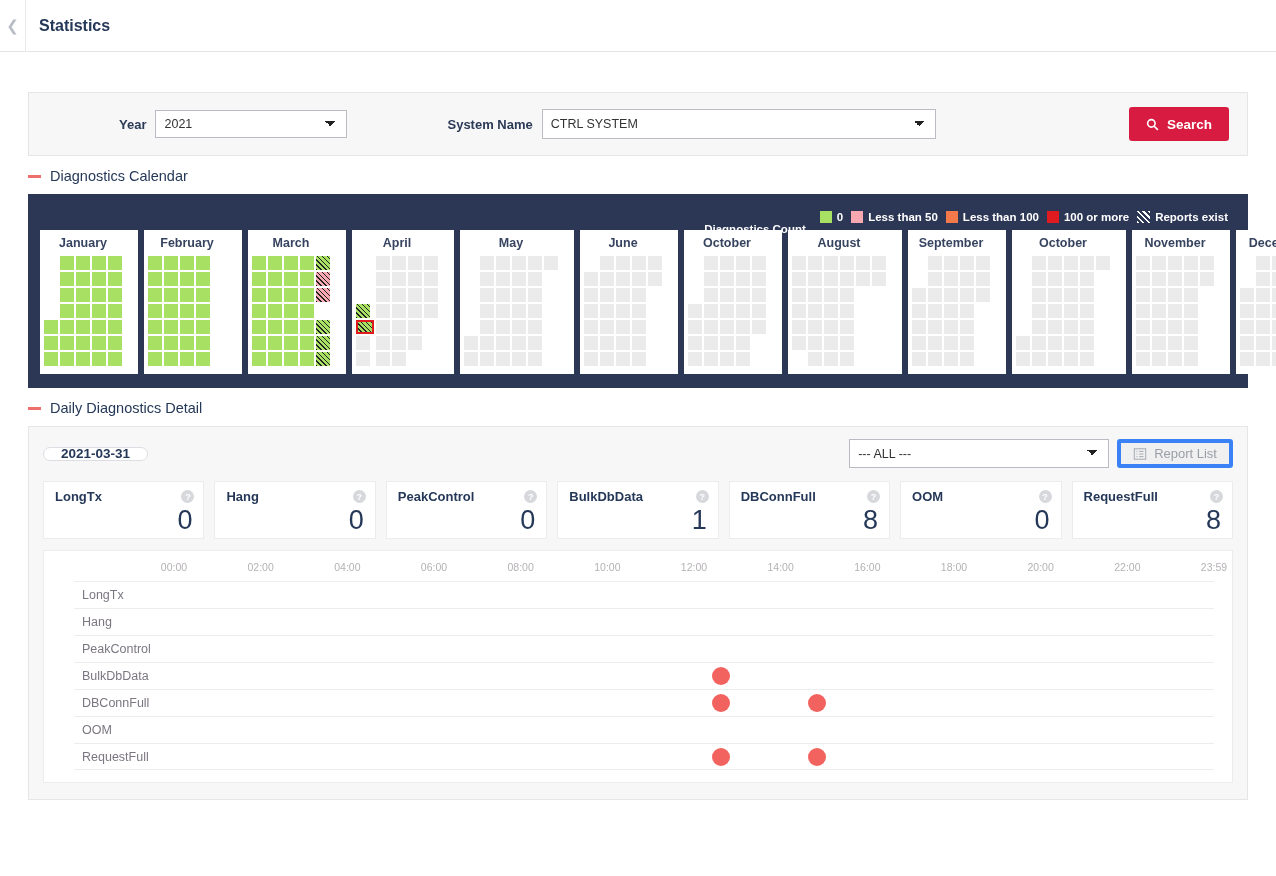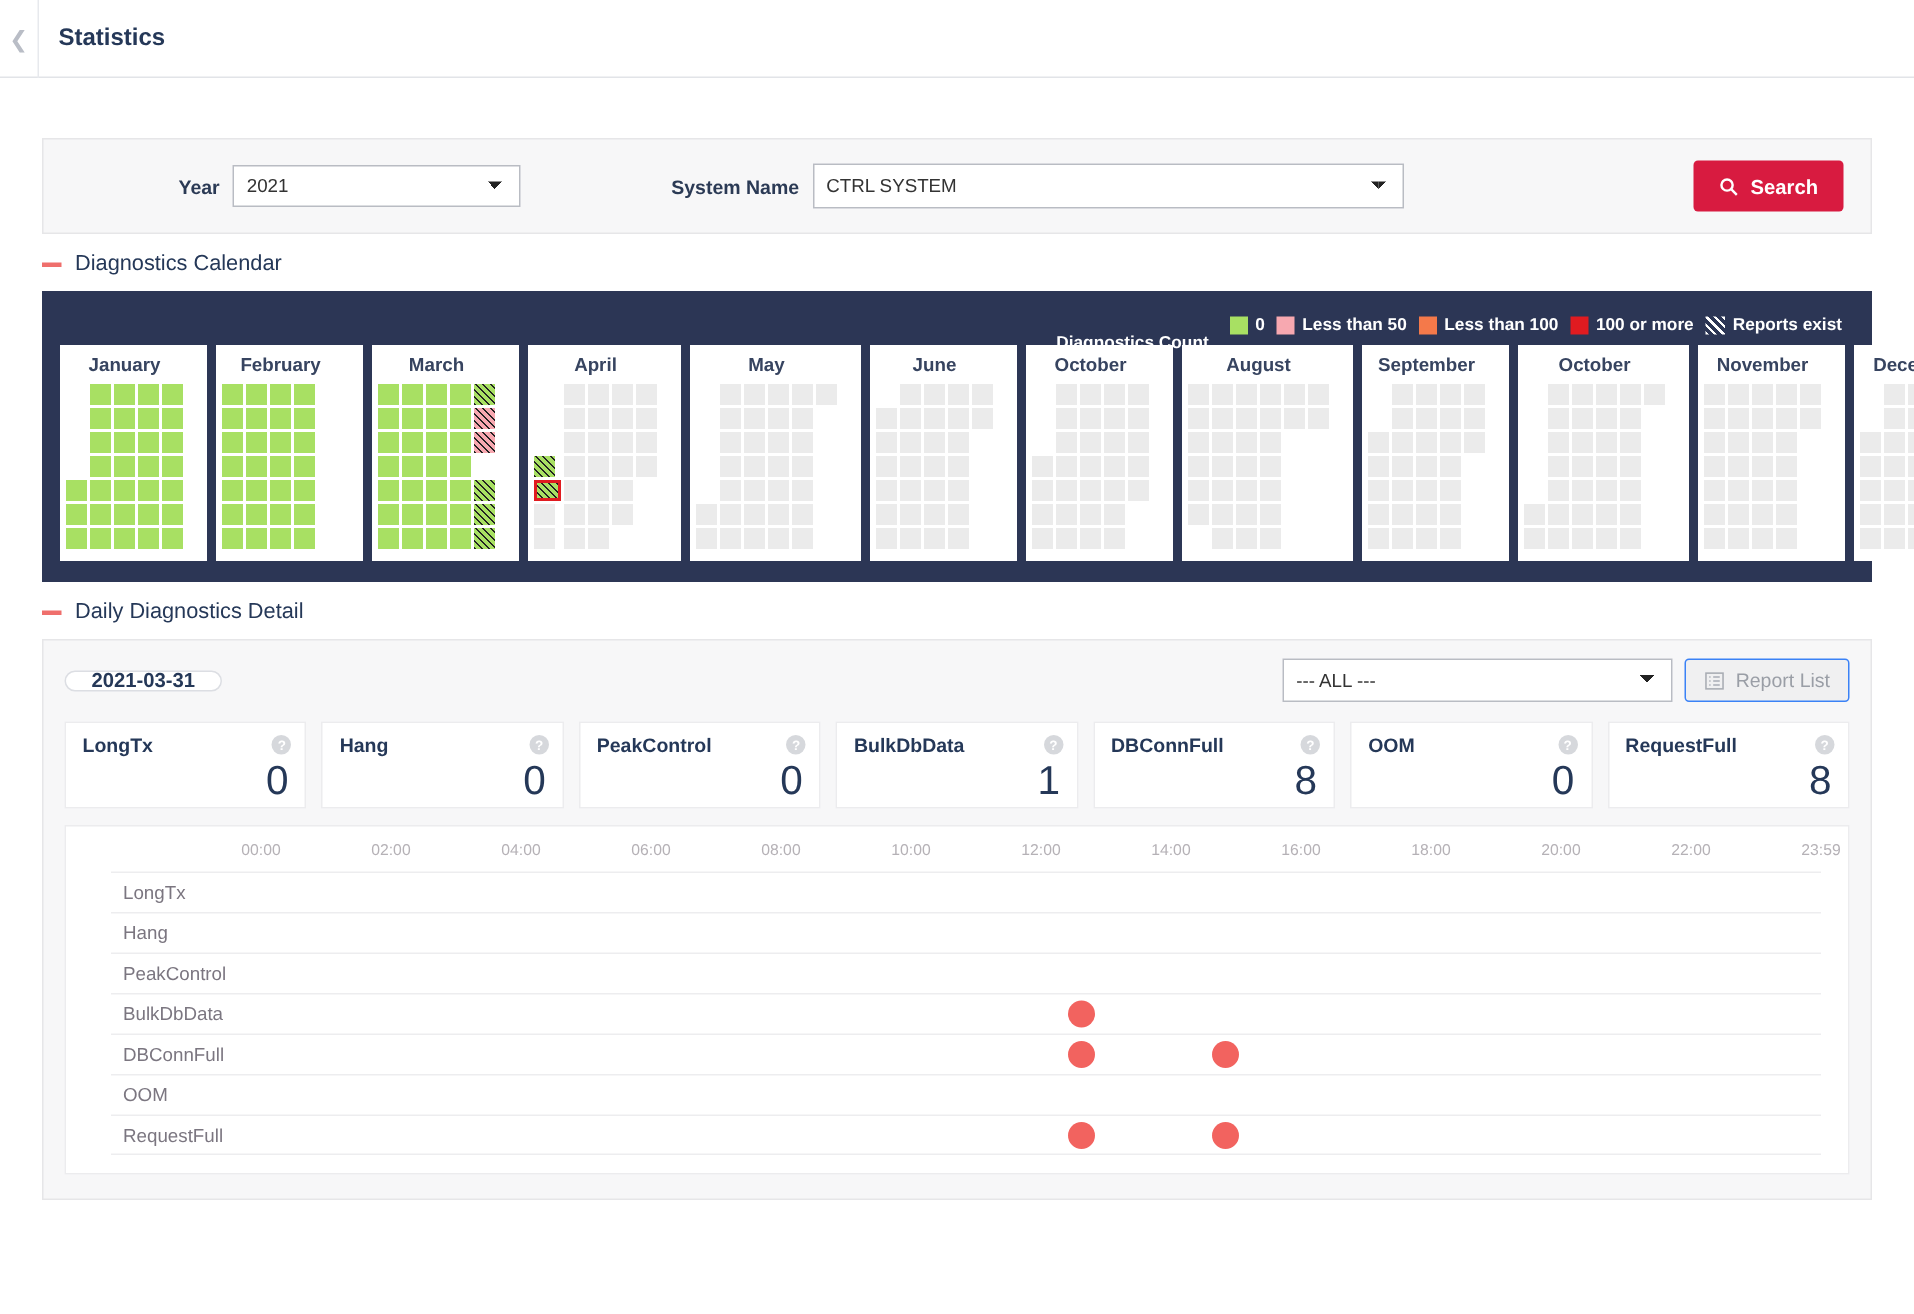--- a/index.html
+++ b/index.html
@@ -157,21 +157,21 @@
     display: flex; align-items: center;
     font-size: 13.5px; font-weight: bold; color: #253858;
     cursor: pointer;
   }
   #all-select { width: 260px; height: 29px; }
   .btn-report {
     height: 29px;
     margin-left: 8px;
     padding: 0 12px;
     background: #f0f0f1;
-    border: 1px solid #3b82f6;
+    border: 4px solid #3b82f6;
     color: #9a9ea6;
     font-size: 13px;
     border-radius: 3px;
     display: flex; align-items: center; gap: 7px;
     cursor: default;
     font-family: "Liberation Sans", sans-serif;
   }
 
   .cards { display: flex; gap: 10px; margin-top: 13px; }
   .card {

